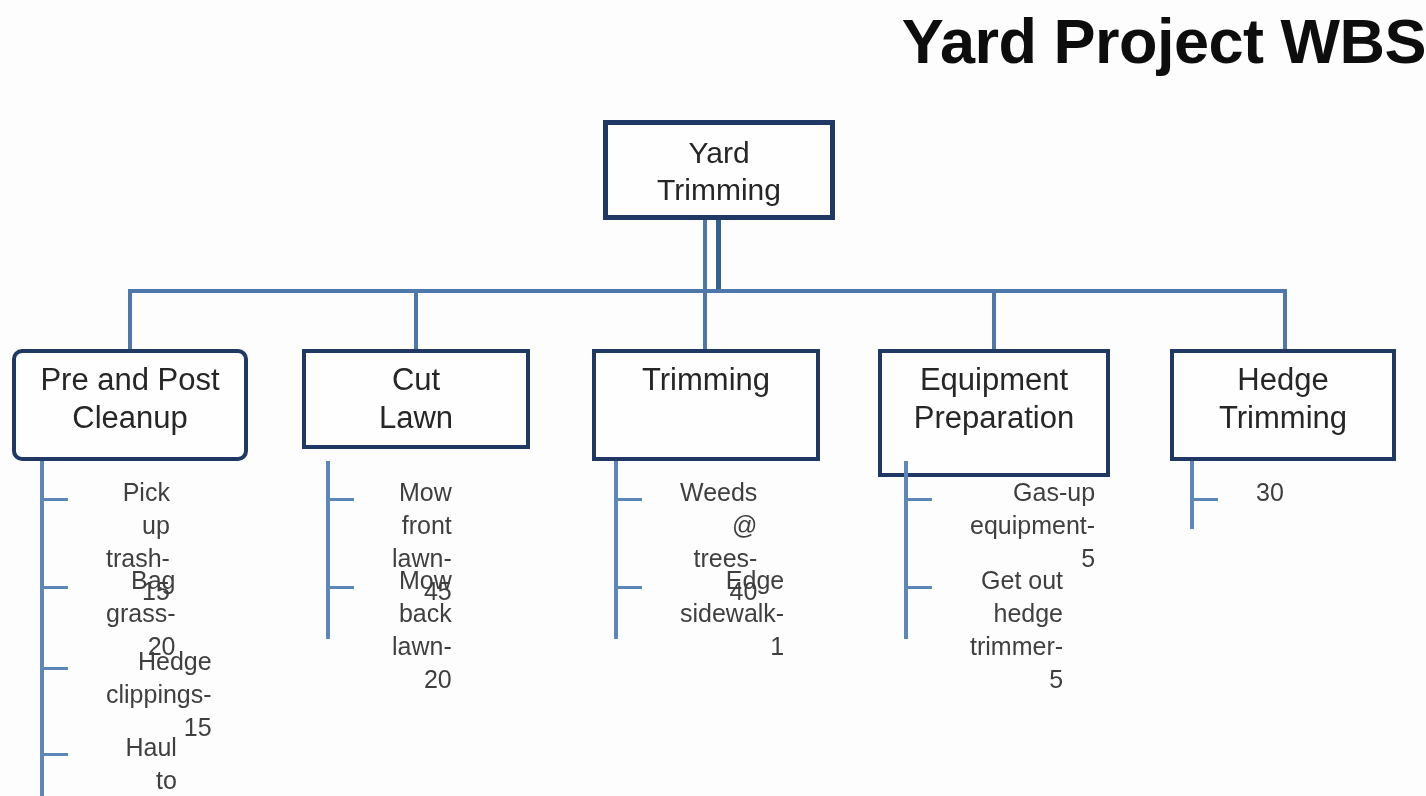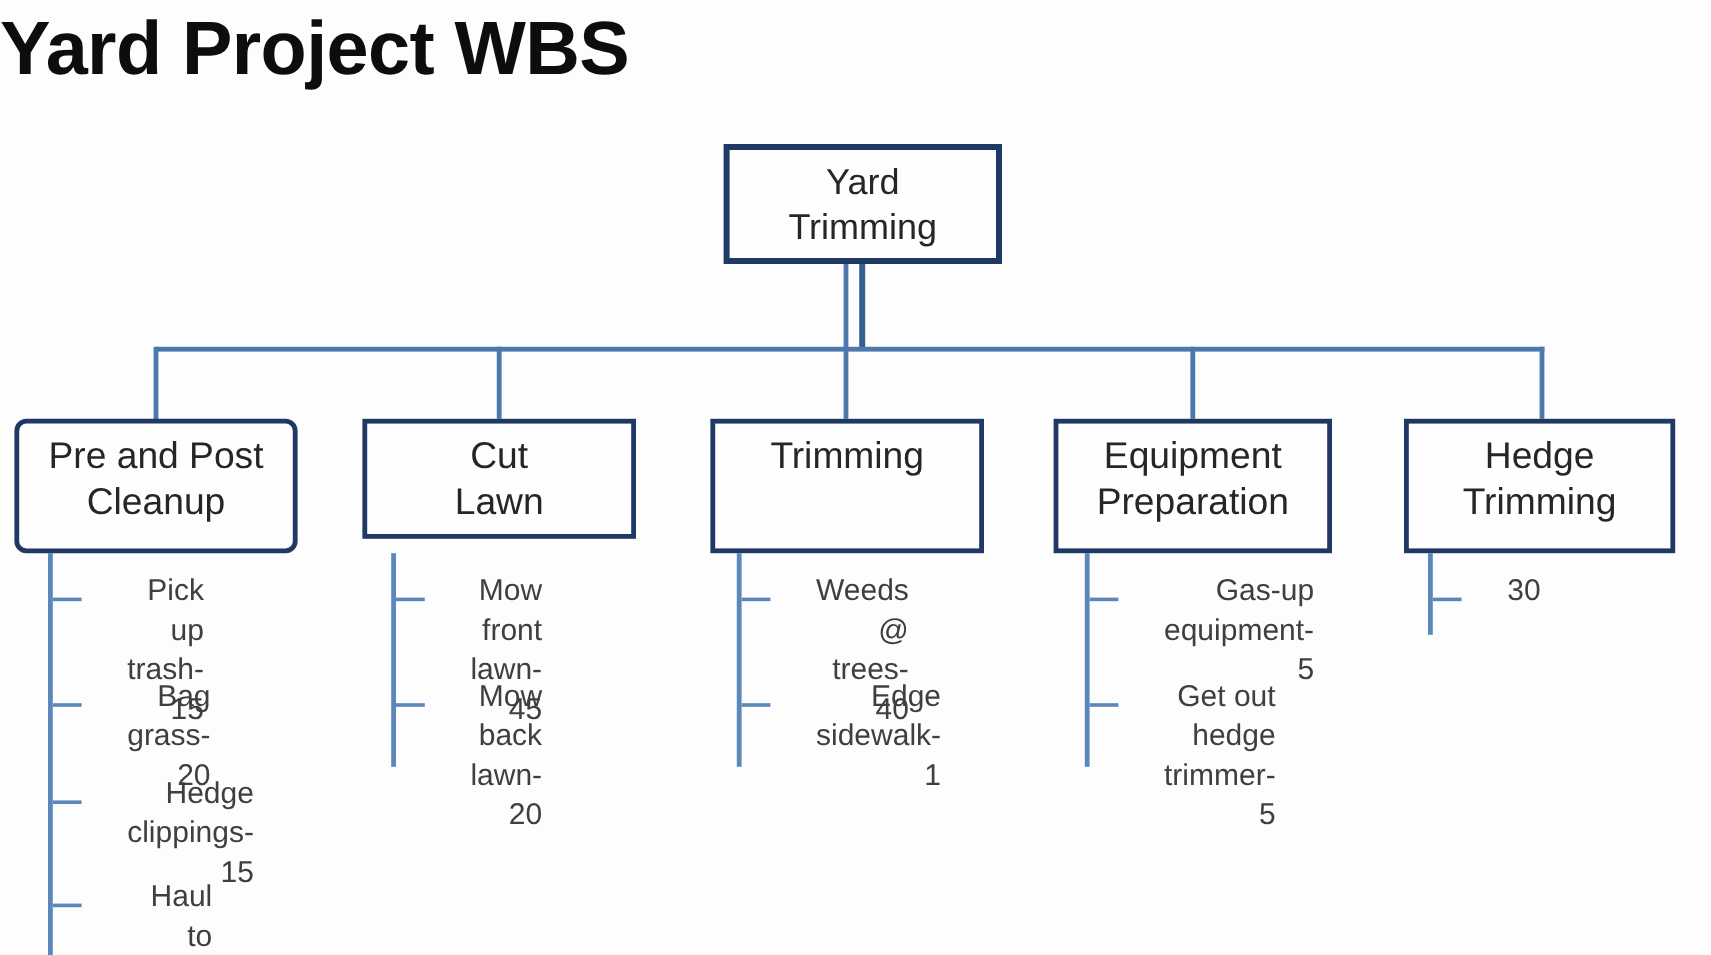--- a/index.html
+++ b/index.html
@@ -18,21 +18,21 @@
     background: #fdfdfd;
     overflow: hidden;
   }
 
   
   .title {
     position: absolute;
     left: 0;
     top: 8px;
     width: 1426px;
-    text-align: left;
+    text-align: right;
     font-size: 63px;
     font-weight: bold;
     color: #0d0d0d;
     letter-spacing: -0.5px;
     line-height: 1.05;
   }
 
   
   .node {
     position: absolute;
@@ -166,21 +166,21 @@
       <div class="leaf-text">Weeds @
 trees-40</div>
     </div>
     <div class="leaf" style="top:103px;">
       <div class="stub" style="top:22px;"></div>
       <div class="leaf-text">Edge
 sidewalk-1</div>
     </div>
   </div>
 
-  <div class="node" style="left:878px; top:349px; width:232px; height:112px;">
+  <div class="node" style="left:878px; top:349px; width:232px; height:128px;">
     <span class="ln">Equipment</span>
     <span class="ln">Preparation</span>
   </div>
   <div class="leafgroup" style="left:904px; top:461px; width:250px; height:178px;">
     <div class="spine" style="height:178px;"></div>
     <div class="leaf" style="top:15px;">
       <div class="stub" style="top:22px;"></div>
       <div class="leaf-text">Gas-up
 equipment-5</div>
     </div>

